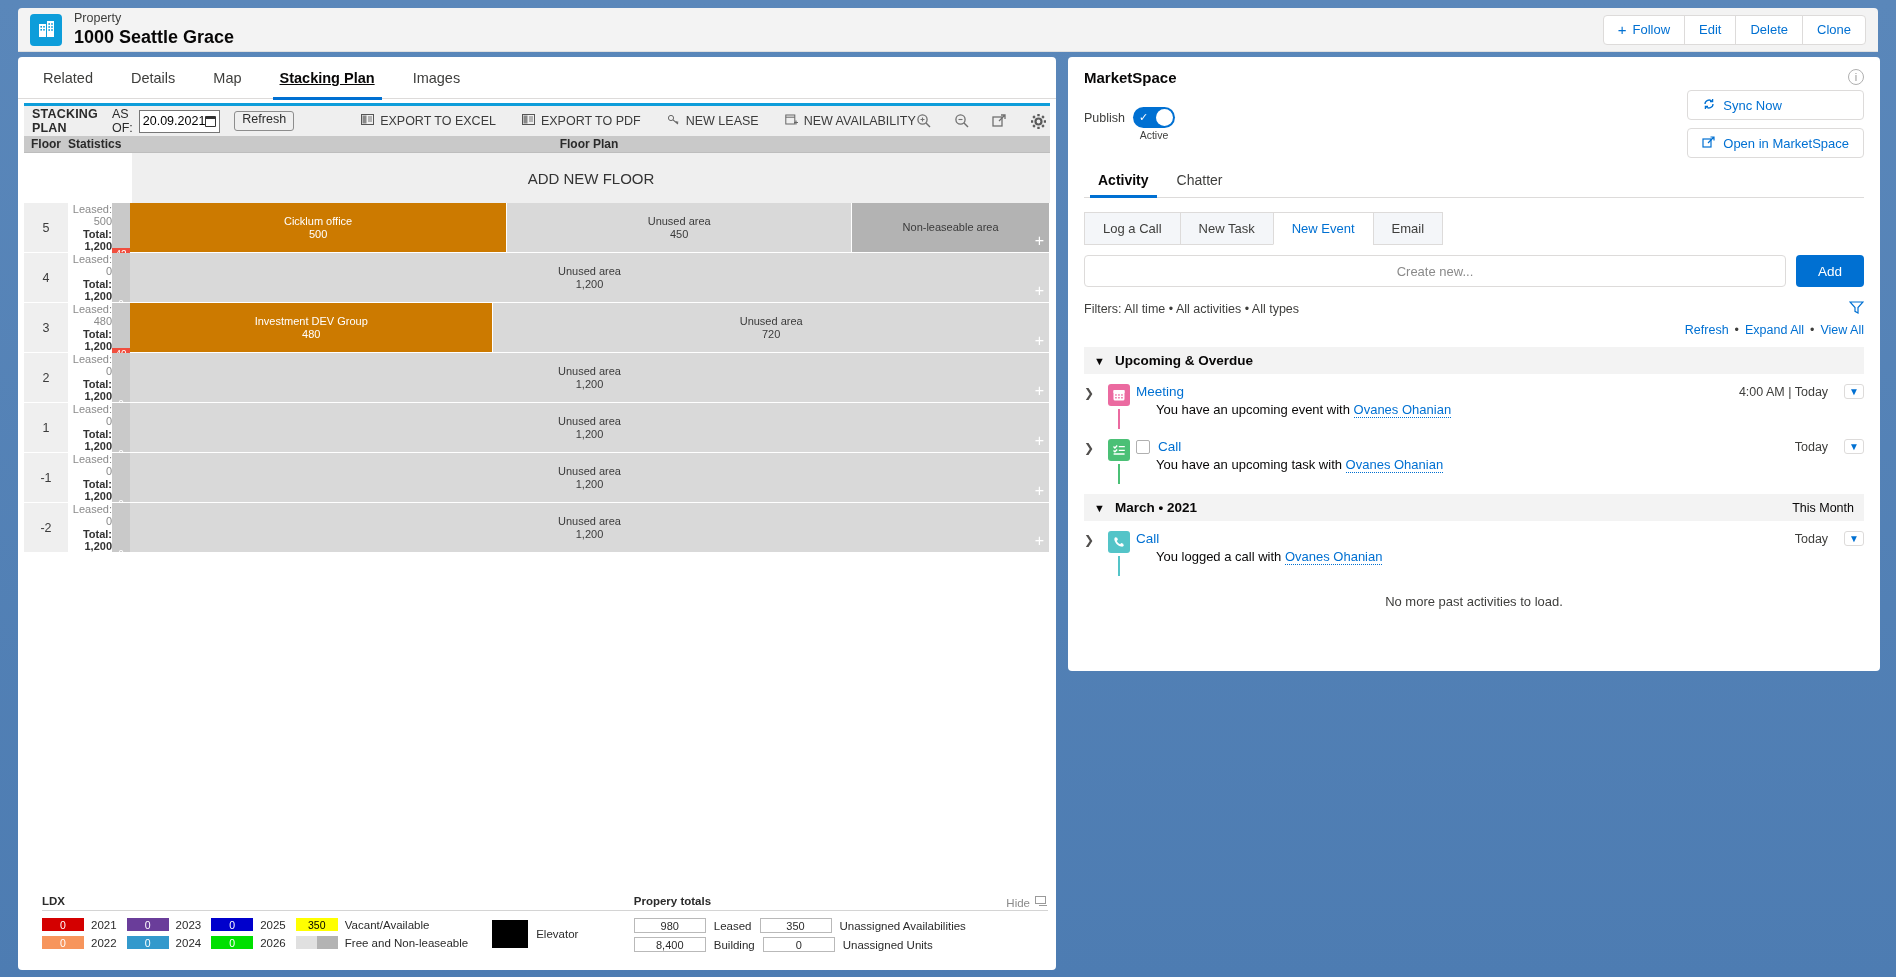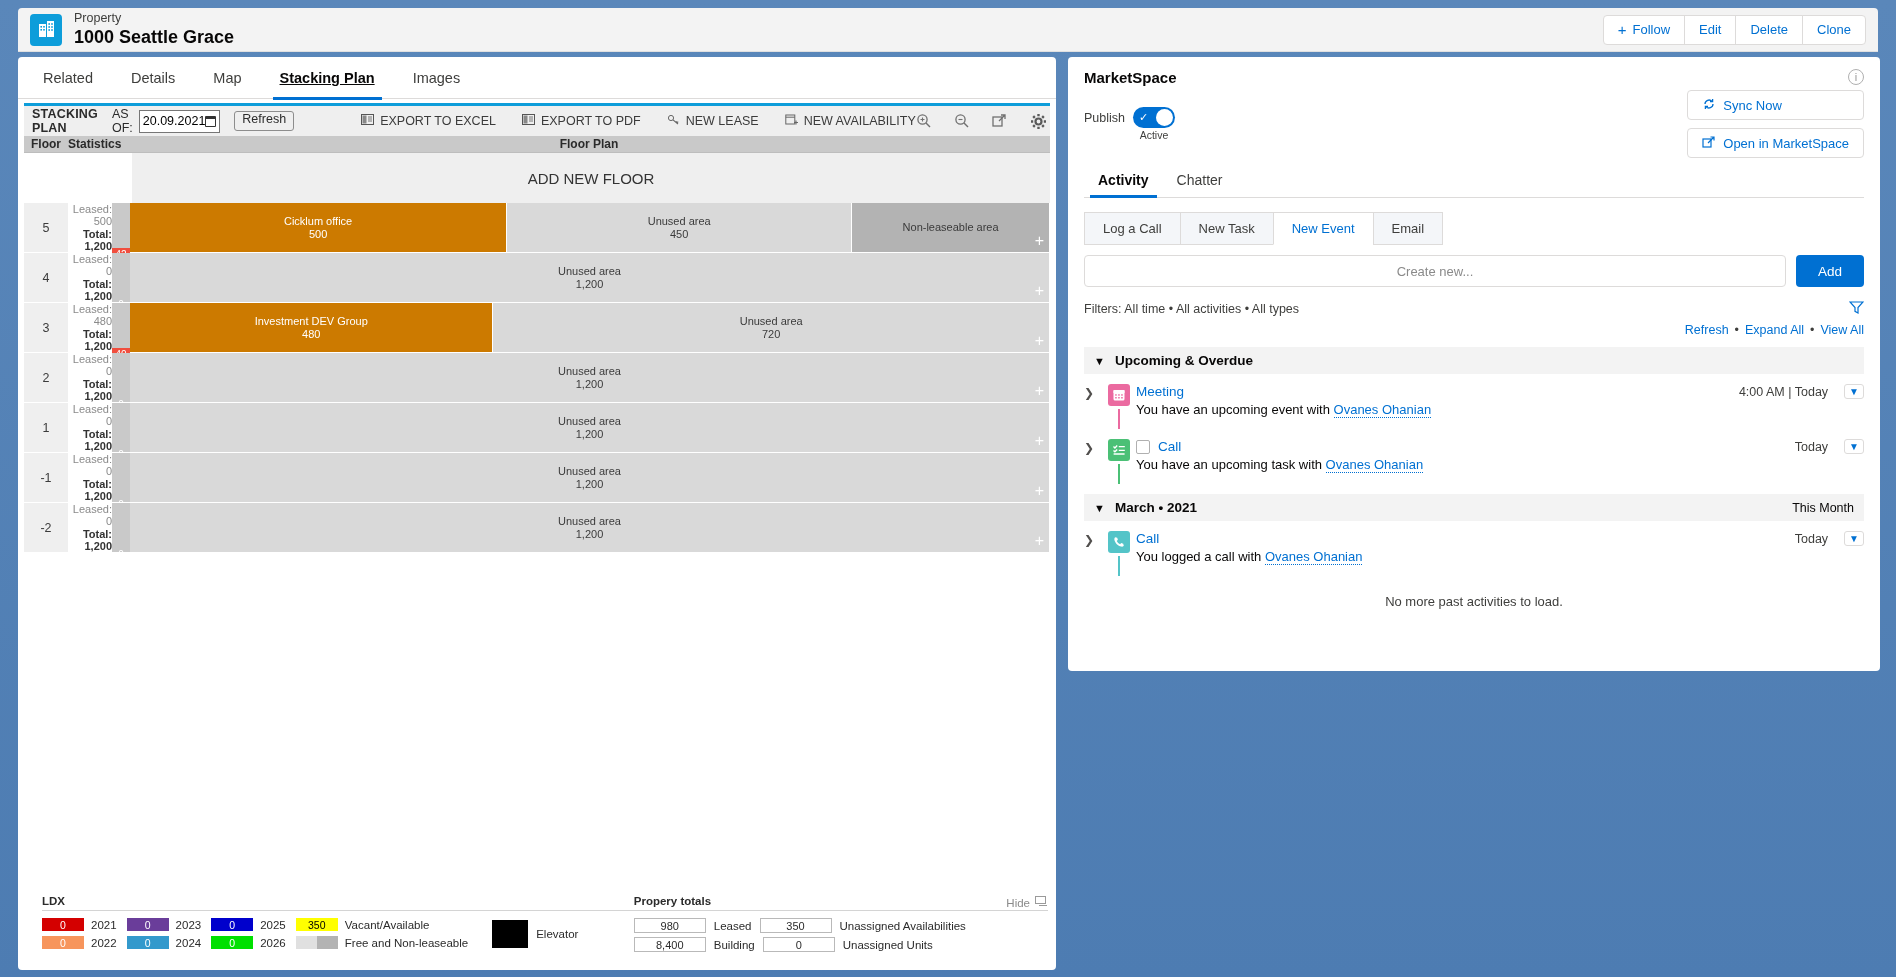--- a/index.html
+++ b/index.html
@@ -219,21 +219,21 @@
   .item{ display:flex; margin:10px 16px 0 16px; }
   .item-chev{ width:18px; color:#514f4d; font-size:12px; padding-top:2px; cursor:pointer;}
   .item-ico-col{ width:34px; display:flex; flex-direction:column; align-items:center;}
   .sq{ width:22px;height:22px;border-radius:3px;display:flex;align-items:center;justify-content:center;}
   .line{ width:2px; flex:1; margin-top:3px; min-height:20px;}
   .item-body{ flex:1; }
   .item-top{ display:flex; align-items:center; gap:8px;}
   .item-link{ color:#0070d2; font-size:13.5px; cursor:pointer;}
   .item-when{ margin-left:auto; font-size:12.5px; color:#3e3e3c; white-space:nowrap;}
   .caret{ color:#0070d2; font-size:10px; border:1px solid #dddbda; border-radius:3px; padding:1px 4px; margin-left:8px; cursor:pointer;}
-  .item-desc{ font-size:13px; color:#080707; margin-top:3px;}
+  .item-desc{ font-size:13px; color:#080707; margin-top:3px;margin-left:20px;}
   .item-desc a{ color:#0070d2; text-decoration:none; border-bottom:1px dotted #0070d2; cursor:pointer;}
   .chkbox{ width:14px;height:14px;border:1px solid #b0b0b0;border-radius:2px;background:#fff; cursor:pointer;}
   .nomore{ text-align:center; font-size:13px; color:#3e3e3c; margin-top:18px;}
 </style>
 </head>
 <body>
 
 <div class="bg-pattern"></div>
 
 <div class="header">

